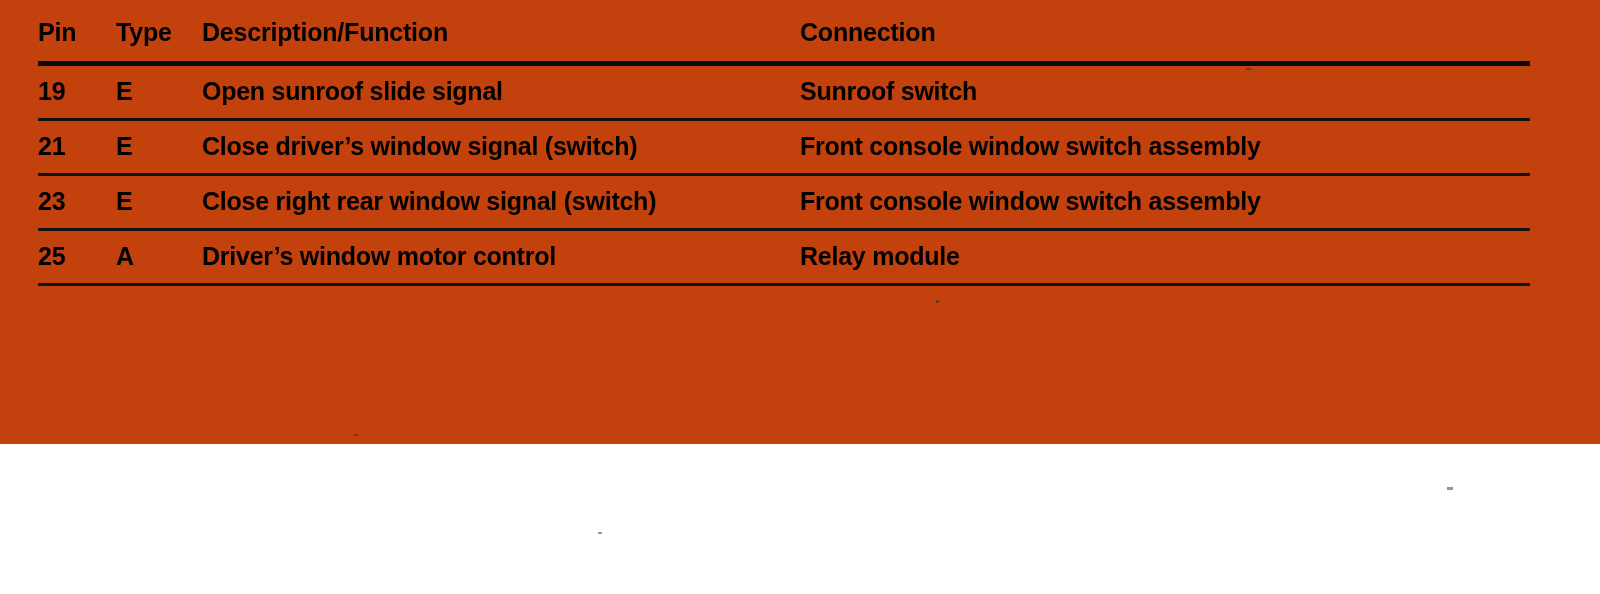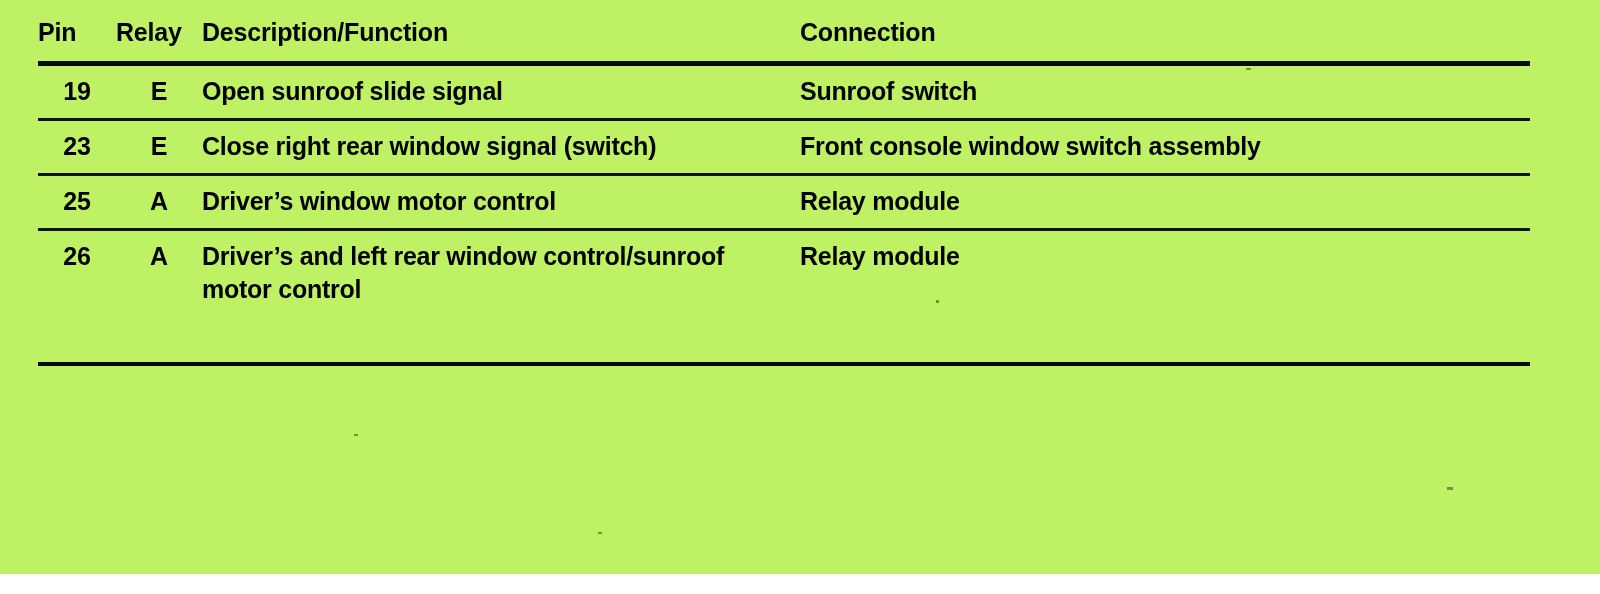--- a/index.html
+++ b/index.html
@@ -11,22 +11,22 @@
     width: 1600px;
     height: 594px;
     font-family: "Liberation Sans", sans-serif;
     color: #000000;
     overflow: hidden;
   }
 
   .page {
     position: relative;
     width: 1600px;
-    height: 574px;
-    background: #bef264;
+    height: 444px;
+    background: #c2410c;
   }
 
   
   .pin-table {
     position: absolute;
     left: 38px;
     top: 18px;
     width: 1492px;
     border-collapse: collapse;
     table-layout: fixed;
@@ -78,21 +78,20 @@
     padding: 9px 0 10px 0;
     font-size: 25px;
     font-weight: bold;
     line-height: 1.32;
     vertical-align: top;
     letter-spacing: -0.25px;
   }
 
   td.c-pin,
   td.c-type {
-    text-align: center;
     font-size: 24px;
   }
   td.c-desc {
     padding-left: 26px;
     padding-right: 14px;
   }
   td.c-connection {
     padding-left: 28px;
     padding-right: 6px;
     margin-left: 48px;
@@ -119,48 +118,48 @@
   <table class="pin-table">
     <colgroup>
       <col class="col-pin">
       <col class="col-type">
       <col class="col-desc">
       <col class="col-connection">
     </colgroup>
     <thead>
       <tr>
         <th class="h-pin">Pin</th>
-        <th class="h-type">Relay</th>
+        <th class="h-type">Type</th>
         <th class="h-desc">Description/Function</th>
         <th class="h-connection">Connection</th>
       </tr>
     </thead>
     <tbody>
       <tr>
         <td class="c-pin">19</td>
         <td class="c-type">E</td>
         <td class="c-desc">Open sunroof slide signal</td>
         <td class="c-connection">Sunroof switch</td>
       </tr>
       <tr>
+        <td class="c-pin">21</td>
+        <td class="c-type">E</td>
+        <td class="c-desc">Close driver’s window signal (switch)</td>
+        <td class="c-connection">Front console window switch assembly</td>
+      </tr>
+      <tr>
         <td class="c-pin">23</td>
         <td class="c-type">E</td>
         <td class="c-desc">Close right rear window signal (switch)</td>
         <td class="c-connection">Front console window switch assembly</td>
       </tr>
       <tr>
         <td class="c-pin">25</td>
         <td class="c-type">A</td>
         <td class="c-desc">Driver’s window motor control</td>
-        <td class="c-connection">Relay module</td>
-      </tr>
-      <tr class="last-row">
-        <td class="c-pin">26</td>
-        <td class="c-type">A</td>
-        <td class="c-desc">Driver’s and left rear window control/sunroof motor control</td>
         <td class="c-connection">Relay module</td>
       </tr>
     </tbody>
   </table>
 
   <span class="speckle" style="left:1447px; top:487px; width:6px; height:3px;"></span>
   <span class="speckle" style="left:1246px; top:68px;  width:5px; height:2px;"></span>
   <span class="speckle" style="left:354px;  top:434px; width:4px; height:2px;"></span>
   <span class="speckle" style="left:598px;  top:532px; width:4px; height:2px;"></span>
   <span class="speckle" style="left:936px;  top:300px; width:3px; height:3px;"></span>

